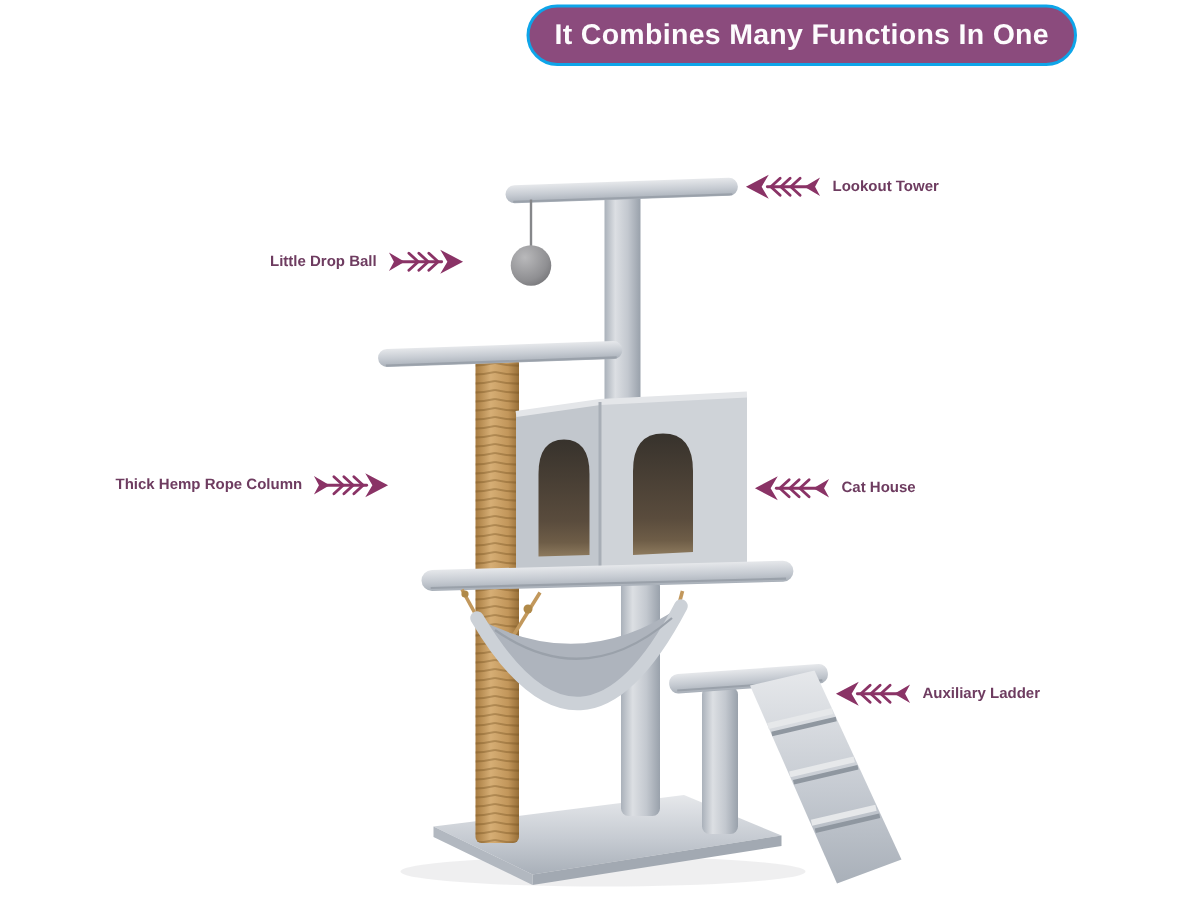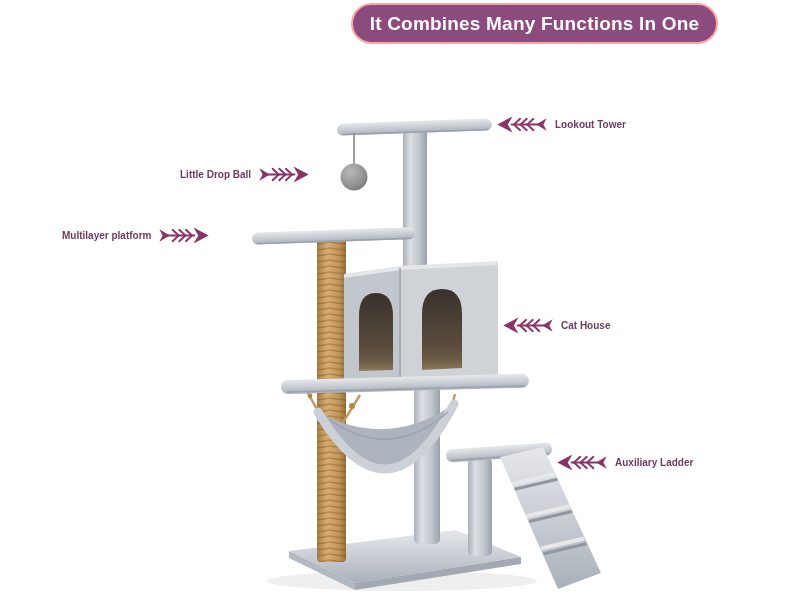--- a/index.html
+++ b/index.html
@@ -2,21 +2,21 @@
 <html><head>
 <meta charset="utf-8">
 <style>
   html,body{margin:0;padding:0;background:#ffffff;}
   .stage{
     position:relative;width:800px;height:600px;background:#ffffff;overflow:hidden;
     font-family:"Liberation Sans", sans-serif;
   }
   .banner{
     position:absolute;left:351px;top:3px;width:367px;height:41px;
-    background:#8b4b7d;border:2px solid #fca5a5;border-radius:22px;
+    background:#8b4b7d;border:2px solid #0ea5e9;border-radius:22px;
     display:flex;align-items:center;justify-content:center;box-sizing:border-box;
   }
   .banner span{
     color:#fdfbfd;font-size:19px;font-weight:bold;white-space:nowrap;letter-spacing:.2px;
   }
   .tree{position:absolute;left:0;top:0;width:800px;height:600px;}
   .label{
     position:absolute;display:flex;align-items:center;gap:7px;height:22px;
     color:#8a3366; 
   }
@@ -173,34 +173,34 @@
         <line x1="8" y1="10" x2="38" y2="10"></line>
         <path d="M15,4 L21.5,10 L15,16"></path>
           <path d="M22,4 L28.5,10 L22,16"></path>
           <path d="M29,4 L35.5,10 L29,16"></path>
       </g>
       <path fill="currentColor" d="M1,3.5 L12,10 L1,16.5 L4.5,10 Z"></path>
       <path fill="currentColor" d="M37,1.5 L53,10 L37,18.5 L42,10 Z"></path>
     </svg>
   </div>
 
-  <div class="label pos-multilayer">
-    <span class="txt">Multilayer platform</span>
+
+  <div class="label pos-hemp">
+    <span class="txt">Thick Hemp Rope Column</span>
     <svg class="fish-arrow" viewBox="0 0 54 20" width="52" height="19">
       <g fill="none" stroke="currentColor" stroke-width="2" stroke-linecap="round">
         <line x1="8" y1="10" x2="38" y2="10"></line>
         <path d="M15,4 L21.5,10 L15,16"></path>
           <path d="M22,4 L28.5,10 L22,16"></path>
           <path d="M29,4 L35.5,10 L29,16"></path>
       </g>
       <path fill="currentColor" d="M1,3.5 L12,10 L1,16.5 L4.5,10 Z"></path>
       <path fill="currentColor" d="M37,1.5 L53,10 L37,18.5 L42,10 Z"></path>
     </svg>
   </div>
-
 
   <div class="label pos-cathouse">
     <svg class="fish-arrow flip" viewBox="0 0 54 20" width="52" height="19">
       <g fill="none" stroke="currentColor" stroke-width="2" stroke-linecap="round">
         <line x1="8" y1="10" x2="38" y2="10"></line>
         <path d="M15,4 L21.5,10 L15,16"></path>
           <path d="M22,4 L28.5,10 L22,16"></path>
           <path d="M29,4 L35.5,10 L29,16"></path>
       </g>
       <path fill="currentColor" d="M1,3.5 L12,10 L1,16.5 L4.5,10 Z"></path>

